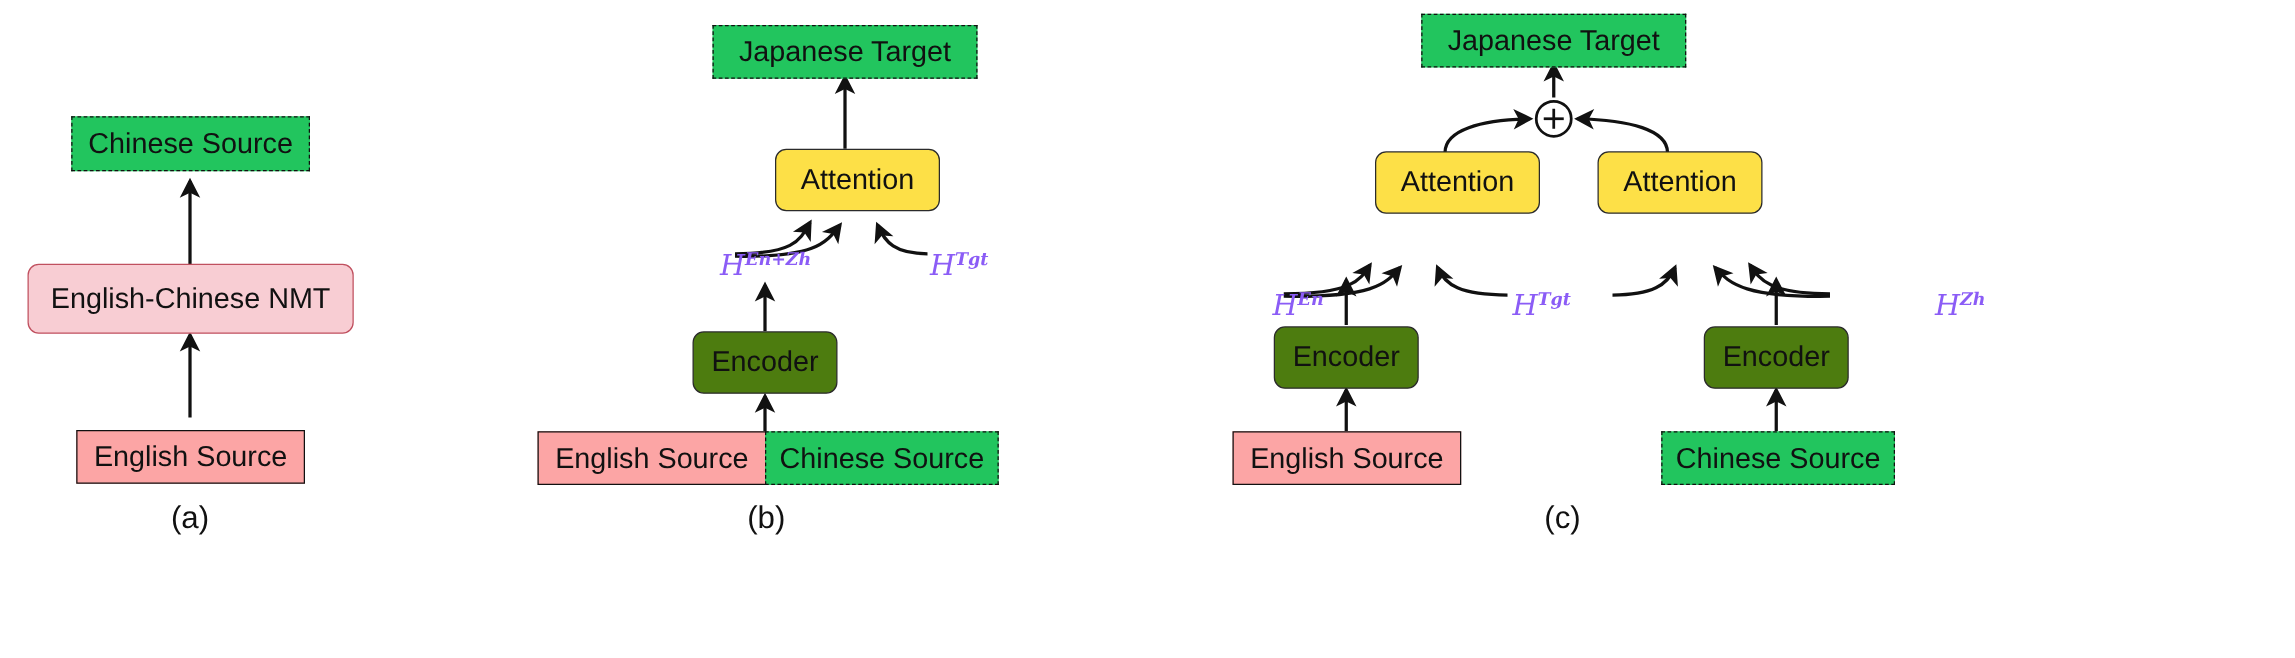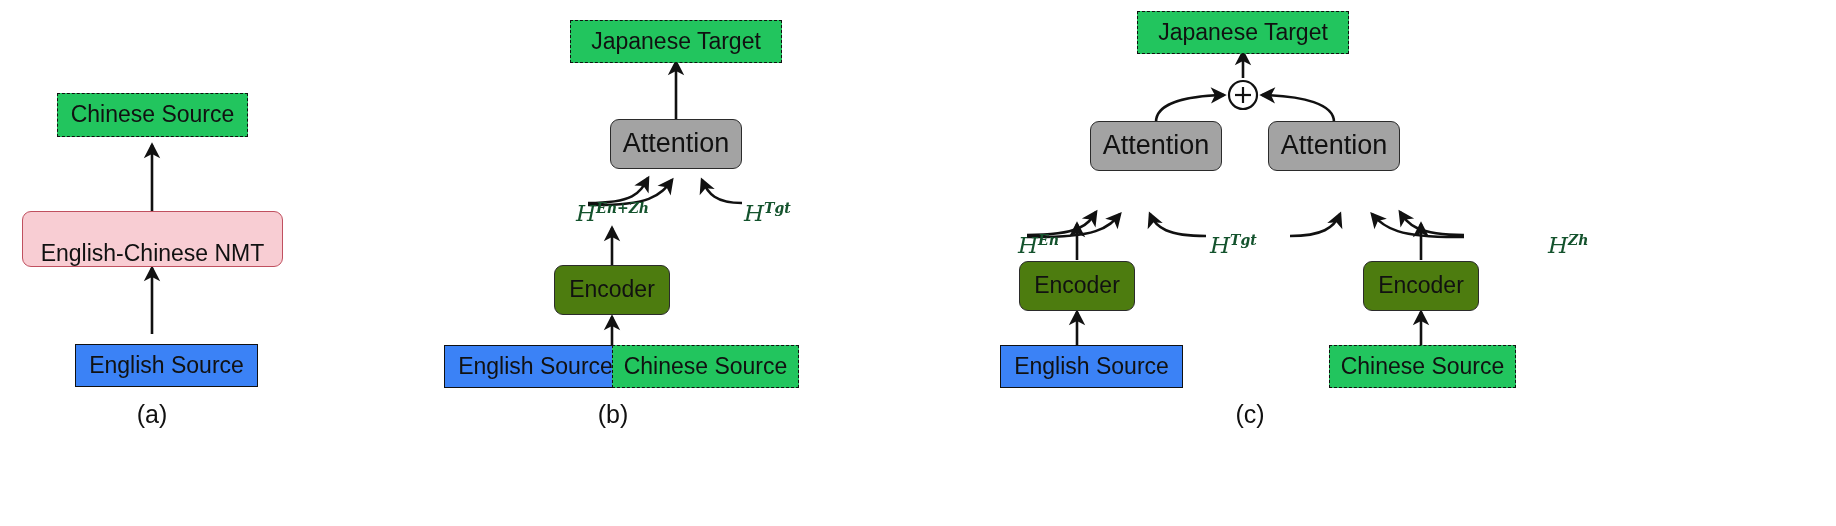--- a/index.html
+++ b/index.html
@@ -2,28 +2,28 @@
 <html><head>
 <meta charset="utf-8">
 <style>
   html,body{margin:0;padding:0;background:#ffffff;}
   body{font-family:"Liberation Sans",sans-serif;}
   #stage{position:relative;width:1836px;height:526px;background:#fff;overflow:hidden;}
   svg.layer{position:absolute;left:0;top:0;width:1836px;height:526px;}
 
   .node{position:absolute;box-sizing:border-box;display:flex;align-items:center;
         justify-content:center;text-align:center;color:#111;line-height:1.1;}
-  .solid-box{border:1.6px solid #111;background:#3b82f6;font-size:23px;margin-left:14px;}
+  .solid-box{border:1.6px solid #111;background:#fca5a5;font-size:23px;}
   .dashed-box{border:1.8px dashed #111;background:#22c55e;font-size:23px;}
-  .pink-box{background:#f8cdd3;border:1.8px solid #c0505f;border-radius:9px;font-size:23px;align-items:flex-end;}
+  .pink-box{background:#f8cdd3;border:1.8px solid #c0505f;border-radius:9px;font-size:23px;}
   .blue-box{background:#4d7c0f;border:1.6px solid #2b2b2b;border-radius:9px;font-size:23px;}
-  .purple-box{background:#a3a3a3;border:1.6px solid #2b2b2b;border-radius:9px;font-size:27px;}
+  .purple-box{background:#fde047;border:1.6px solid #2b2b2b;border-radius:9px;font-size:23px;margin-left:10px;}
 
   .hlabel{position:absolute;font-family:"DejaVu Serif",serif;font-style:italic;
-          font-size:20px;color:#14532d;white-space:nowrap;}
+          font-size:20px;color:#8b5cf6;white-space:nowrap;}
   .hlabel sup{font-size:14px;font-weight:bold;font-style:italic;}
   .hlabel .base{font-size:23px;}
 
   .caption{position:absolute;font-size:25px;color:#111;text-align:center;}
 </style>
 </head>
 <body>
 
 <div id="stage">
 

